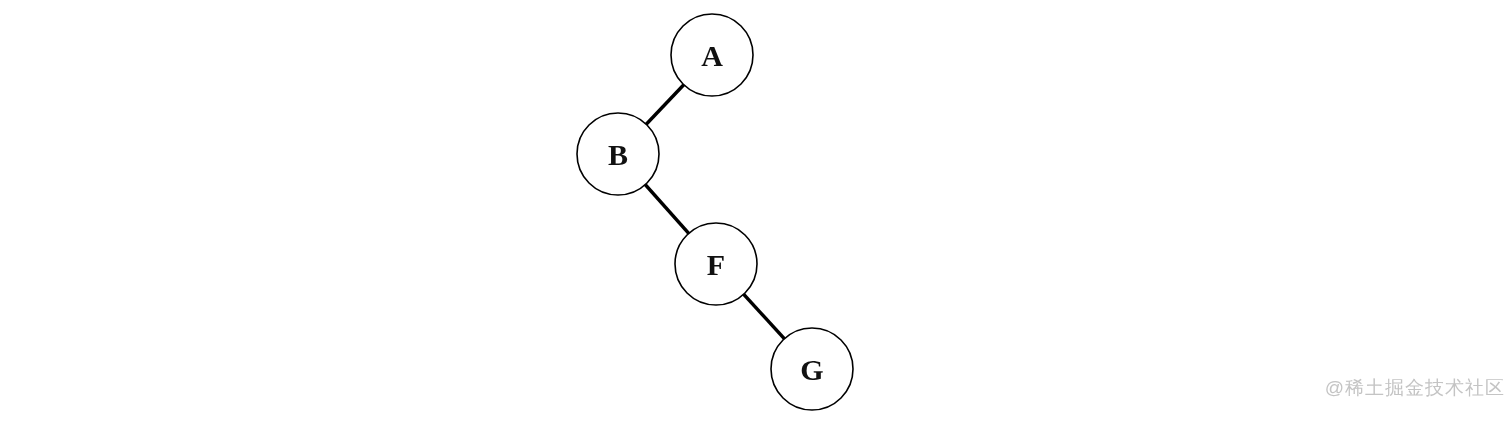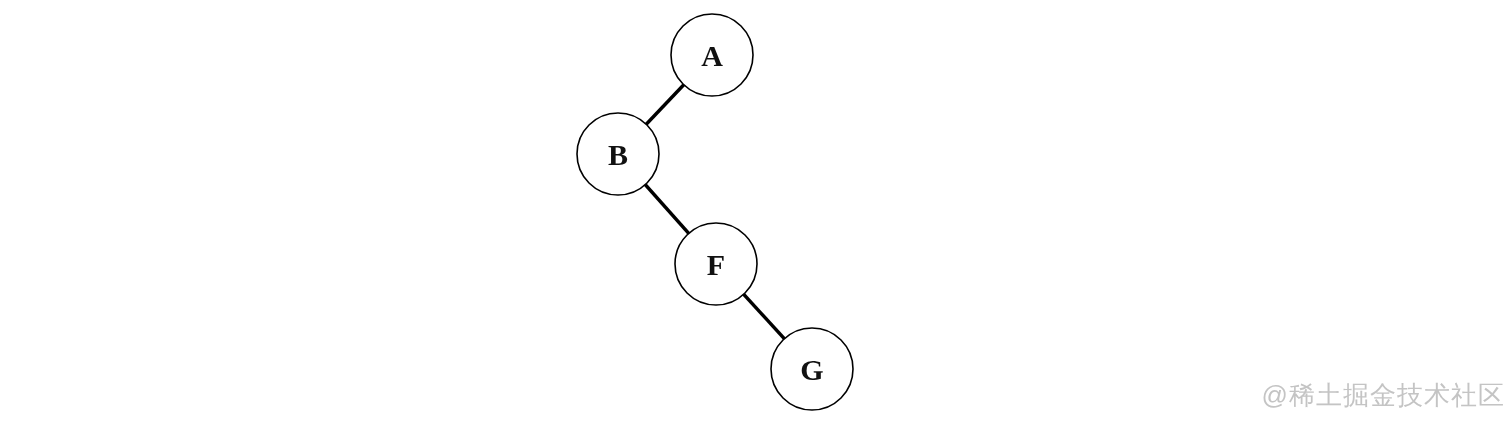--- a/index.html
+++ b/index.html
@@ -20,23 +20,23 @@
     left: 0;
     top: 0;
   }
   .diagram-svg text {
     font-family: "Liberation Serif", "DejaVu Serif", serif;
     font-weight: bold;
   }
   .watermark {
     position: absolute;
     right: 7px;
-    bottom: 8px;
+    bottom: 20px;
     font-family: "Liberation Sans", "DejaVu Sans", sans-serif;
-    font-size: 26px;
+    font-size: 19px;
     letter-spacing: 1px;
     color: #c4c4c4;
     user-select: none;
   }
 </style>
 </head>
 <body>
 
 <div class="canvas">
   <svg class="diagram-svg" width="1512" height="421" viewBox="0 0 1512 421">

